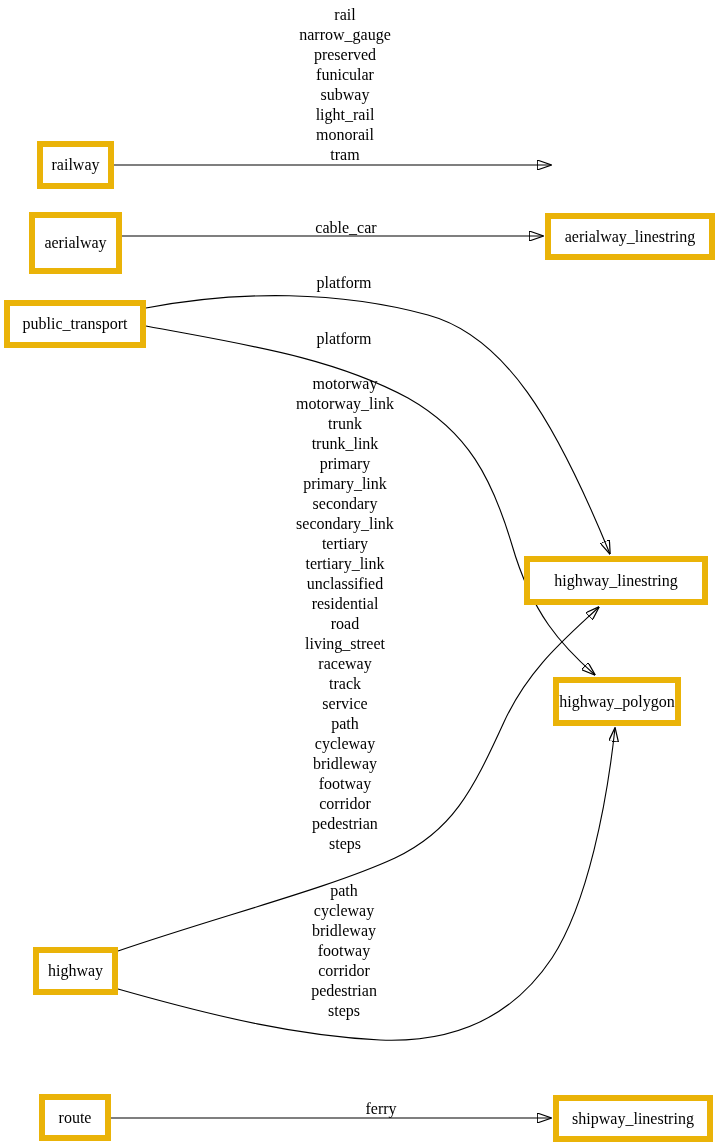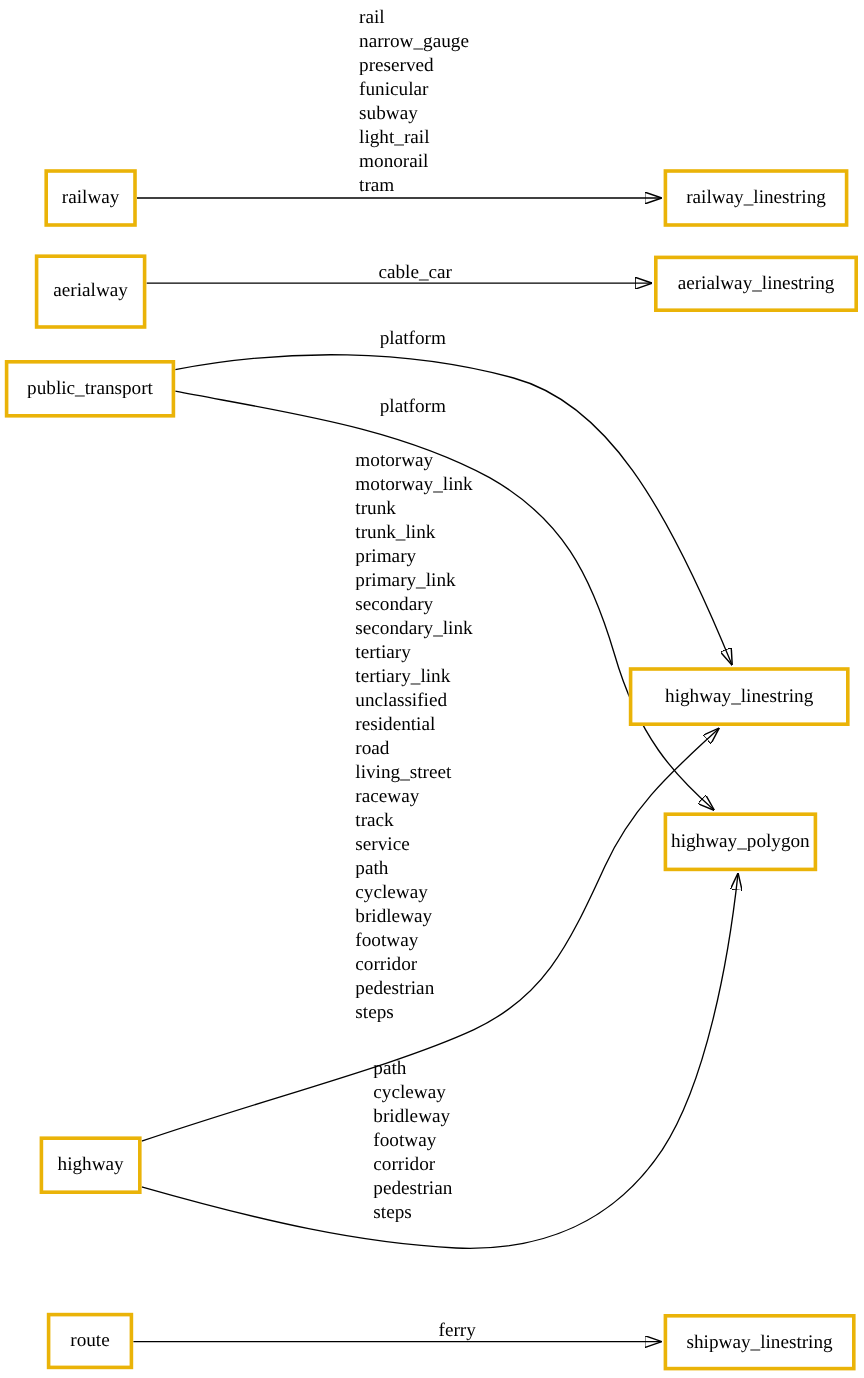--- a/index.html
+++ b/index.html
@@ -24,32 +24,32 @@
     height: 1148px;
   }
   .edges-svg path {
     fill: none;
     stroke: #000000;
     stroke-width: 1.1;
   }
   .node {
     position: absolute;
     box-sizing: border-box;
-    border: 3px solid #eab308;
+    border: 6px solid #eab308;
     background: #ffffff;
     display: flex;
     align-items: center;
     justify-content: center;
     font-size: 16px;
     white-space: nowrap;
   }
   .edge-label {
     position: absolute;
     transform: translateX(-50%);
-    text-align: left;
+    text-align: center;
     font-size: 16px;
     line-height: 20px;
     white-space: pre-line;
   }
 </style>
 </head>
 <body>
 
 <div class="canvas">
 
@@ -71,21 +71,20 @@
   <div class="node" style="left:37px;  top:141px;  width:77px;  height:48px;">railway</div>
 
   <div class="node" style="left:29px;  top:212px;  width:93px;  height:62px;">aerialway</div>
 
   <div class="node" style="left:4px;   top:300px;  width:142px; height:48px;">public_transport</div>
 
   <div class="node" style="left:33px;  top:947px;  width:85px;  height:48px;">highway</div>
 
   <div class="node" style="left:39px;  top:1094px; width:72px;  height:47px;">route</div>
 
-  <div class="node" style="left:553px; top:141px;  width:154px; height:48px;">railway_linestring</div>
 
   <div class="node" style="left:545px; top:213px;  width:170px; height:47px;">aerialway_linestring</div>
 
   <div class="node" style="left:524px; top:556px;  width:184px; height:49px;">highway_linestring</div>
 
   <div class="node" style="left:553px; top:677px;  width:128px; height:49px;">highway_polygon</div>
 
   <div class="node" style="left:553px; top:1095px; width:160px; height:47px;">shipway_linestring</div>
 
   <div class="edge-label" style="left:345px; top:5px;">rail

